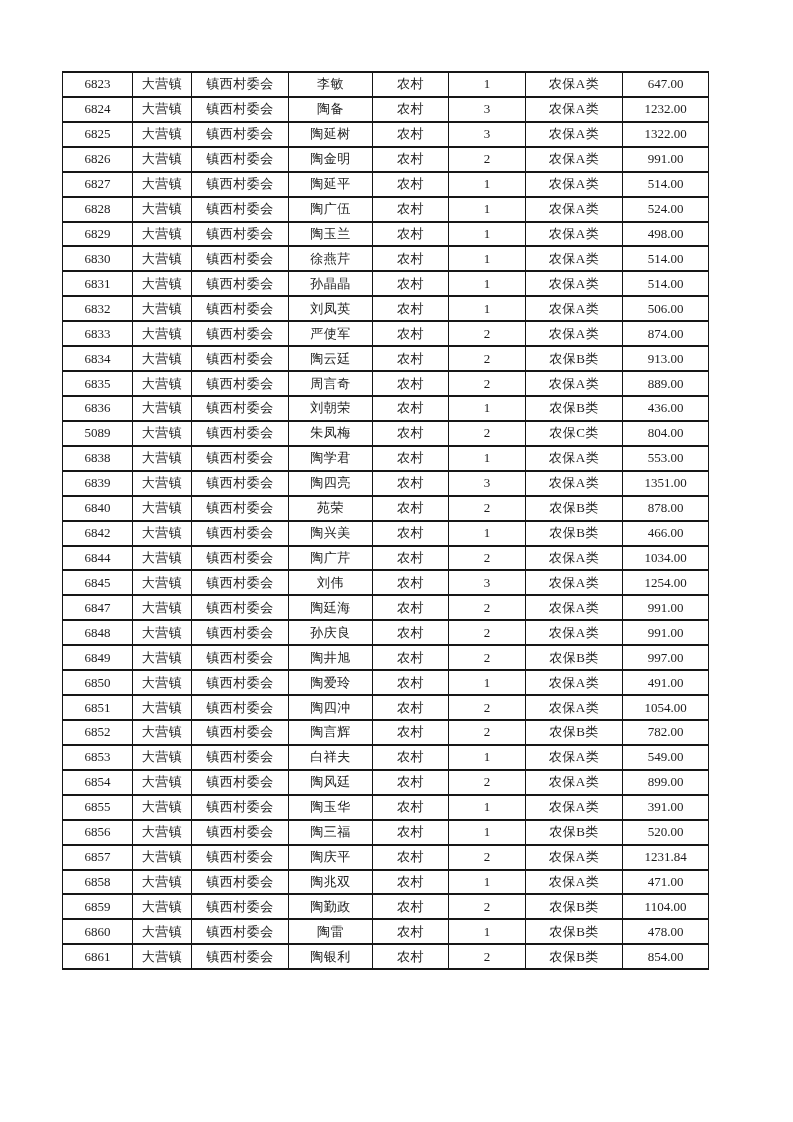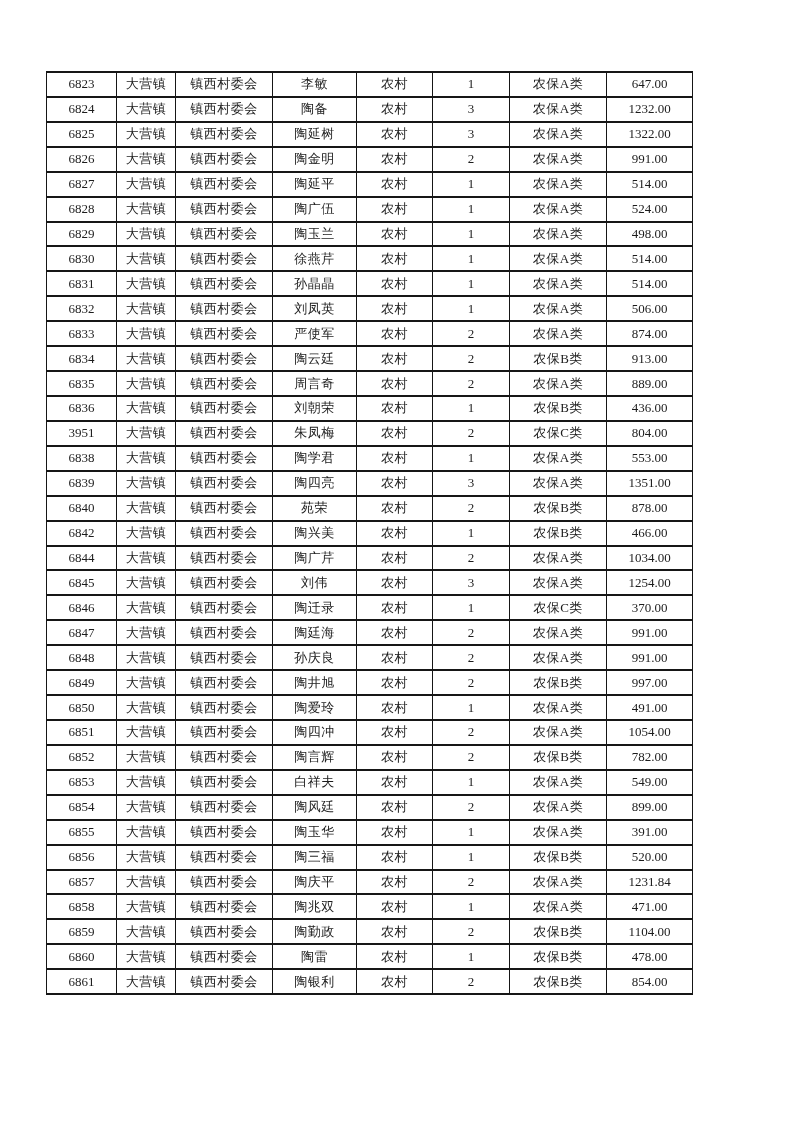--- a/index.html
+++ b/index.html
@@ -15,21 +15,21 @@
     overflow: hidden;
   }
   .page {
     position: absolute;
     left: 0; top: 0;
     width: 793px; height: 1122px;
     background: #ffffff;
   }
   table.roster {
     position: absolute;
-    left: 46px;
+    left: 62px;
     top: 71px;
     border-collapse: collapse;
     table-layout: fixed;
     width: 646px;
     background: #ffffff;
   }
   table.roster td {
     border-left: 1px solid #161616;
     border-right: 1px solid #161616;
     border-top: 2px solid #161616;
@@ -198,21 +198,21 @@
           <td class="num">6836</td>
           <td>大营镇</td>
           <td>镇西村委会</td>
           <td>刘朝荣</td>
           <td>农村</td>
           <td class="num">1</td>
           <td>农保B类</td>
           <td class="num">436.00</td>
         </tr>
         <tr>
-          <td class="num">3951</td>
+          <td class="num">5089</td>
           <td>大营镇</td>
           <td>镇西村委会</td>
           <td>朱凤梅</td>
           <td>农村</td>
           <td class="num">2</td>
           <td>农保C类</td>
           <td class="num">804.00</td>
         </tr>
         <tr>
           <td class="num">6838</td>
@@ -266,30 +266,20 @@
         </tr>
         <tr>
           <td class="num">6845</td>
           <td>大营镇</td>
           <td>镇西村委会</td>
           <td>刘伟</td>
           <td>农村</td>
           <td class="num">3</td>
           <td>农保A类</td>
           <td class="num">1254.00</td>
-        </tr>
-        <tr>
-          <td class="num">6846</td>
-          <td>大营镇</td>
-          <td>镇西村委会</td>
-          <td>陶迁录</td>
-          <td>农村</td>
-          <td class="num">1</td>
-          <td>农保C类</td>
-          <td class="num">370.00</td>
         </tr>
         <tr>
           <td class="num">6847</td>
           <td>大营镇</td>
           <td>镇西村委会</td>
           <td>陶廷海</td>
           <td>农村</td>
           <td class="num">2</td>
           <td>农保A类</td>
           <td class="num">991.00</td>

